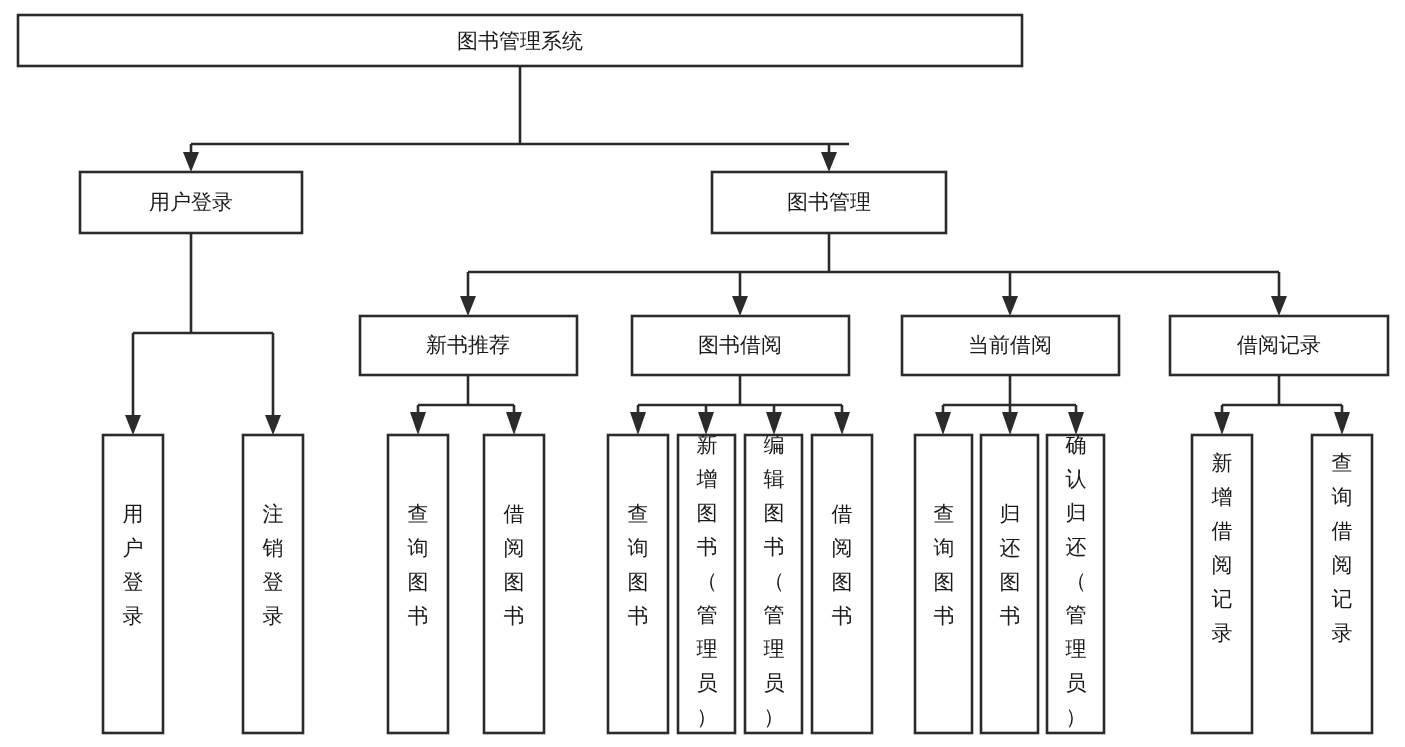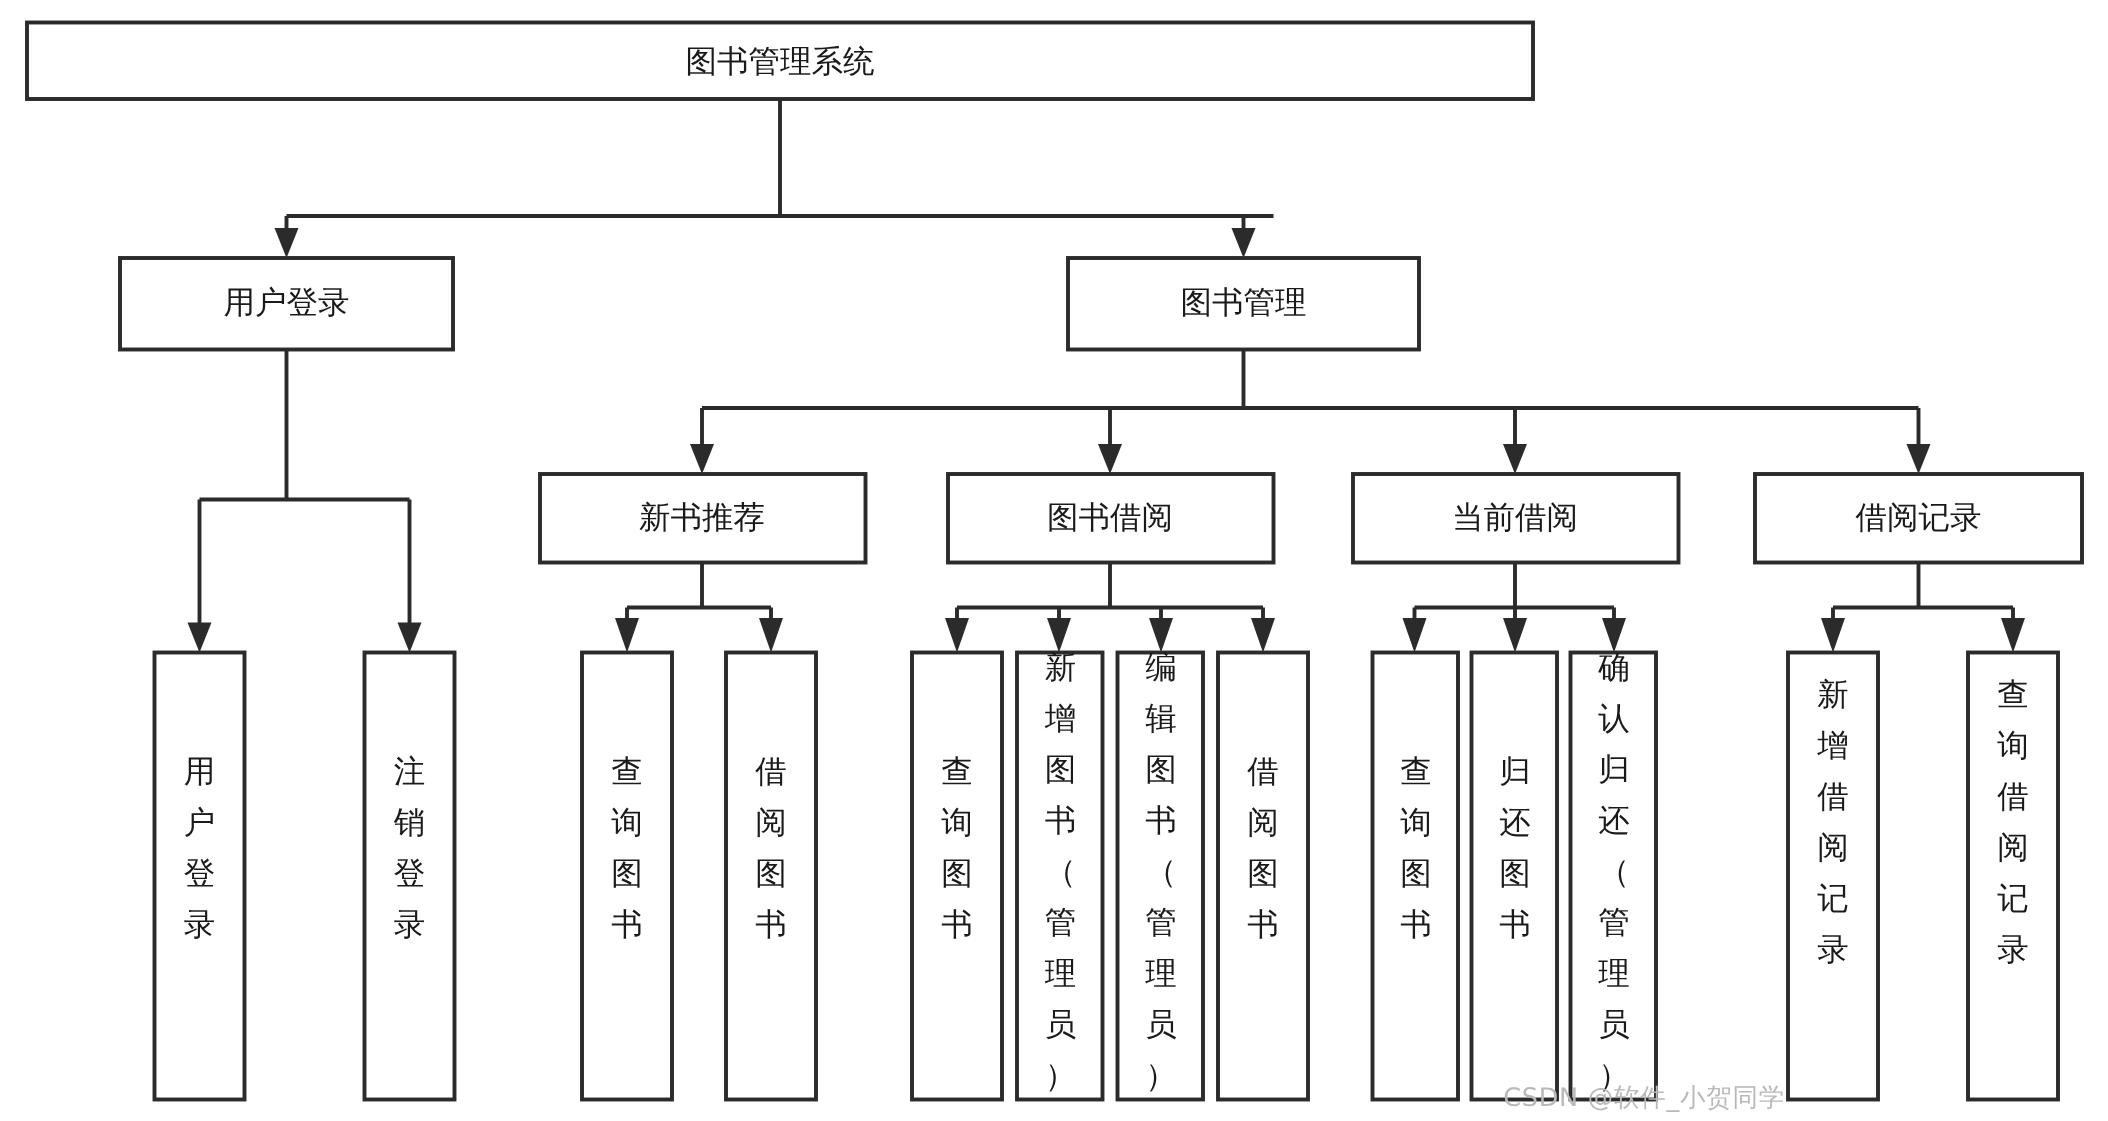--- a/index.html
+++ b/index.html
@@ -241,14 +241,13 @@
       <rect class="node-box" x="1192" y="435" width="60" height="298"></rect>
       <text class="node-label-v" x="1222" y="470"><tspan x="1222" y="470">新</tspan><tspan x="1222" y="504">增</tspan><tspan x="1222" y="538">借</tspan><tspan x="1222" y="572">阅</tspan><tspan x="1222" y="606">记</tspan><tspan x="1222" y="640">录</tspan></text>
     </g>
 
     <g>
       <rect class="node-box" x="1312" y="435" width="60" height="298"></rect>
       <text class="node-label-v" x="1342" y="470"><tspan x="1342" y="470">查</tspan><tspan x="1342" y="504">询</tspan><tspan x="1342" y="538">借</tspan><tspan x="1342" y="572">阅</tspan><tspan x="1342" y="606">记</tspan><tspan x="1342" y="640">录</tspan></text>
     </g>
   </svg>
 
-  <div class="watermark">CSDN @软件_小贺同学</div>
 </div>
 
 </body></html>

